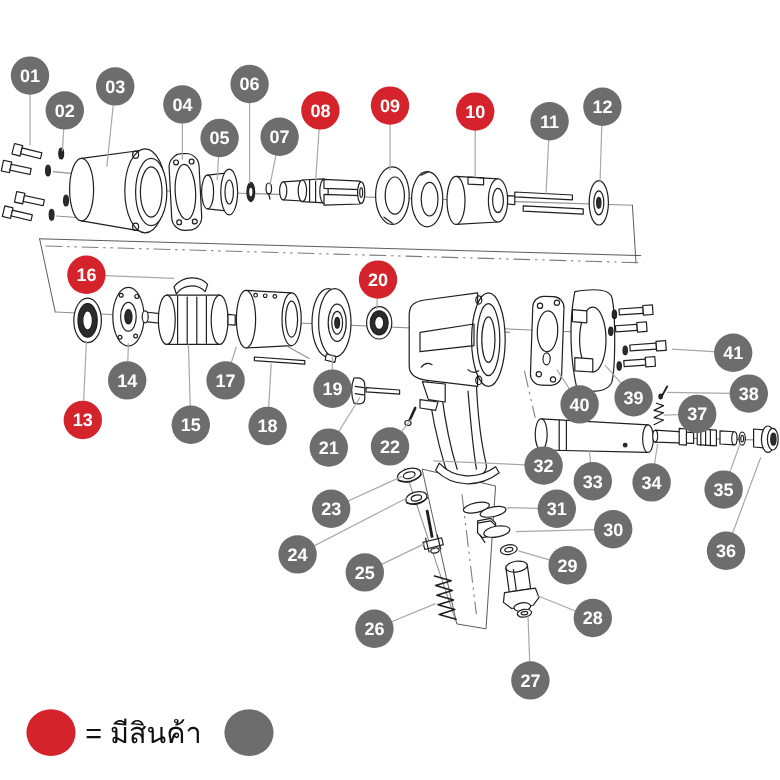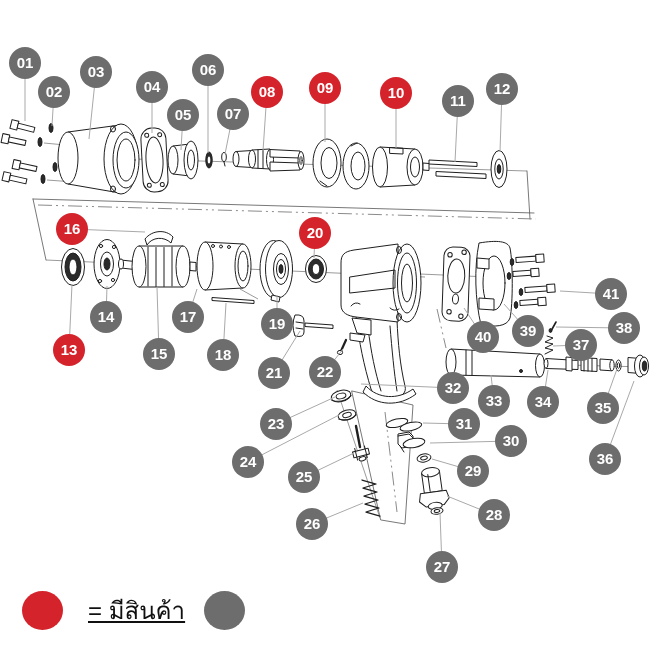--- a/index.html
+++ b/index.html
@@ -12,21 +12,21 @@
   .fw{stroke:#1f1f1f;stroke-width:1;fill:#ffffff;stroke-linejoin:round;}
   .fd{stroke:#1f1f1f;stroke-width:1;fill:#2b2b2b;}
   .ax{stroke:#8f8f8f;stroke-width:.9;fill:none;}
   .dd{stroke:#7d7d7d;stroke-width:.9;fill:none;stroke-dasharray:14 4 2 4 2 4;}
   .ldr{stroke:#a9a9a9;stroke-width:1;}
   .co-num{font-family:"Liberation Sans","DejaVu Sans",sans-serif;font-weight:bold;font-size:15px;}
 
   
   .legend{position:absolute;left:22px;top:591px;display:flex;align-items:center;}
   .legend .dot{width:41px;height:39px;border-radius:50%;flex:0 0 auto;}
-  .legend .lbl{font-size:24px;color:#101010;margin-left:25px;white-space:nowrap;text-decoration:underline;}
+  .legend .lbl{font-size:24px;color:#101010;margin-left:8px;white-space:nowrap;}
   .legend .dot.second{margin-left:19px;}
 </style>
 </head>
 <body>
 
 <div class="stage">
 
   <svg width="650" height="650" viewBox="0 0 650 650">
 
     <g>

